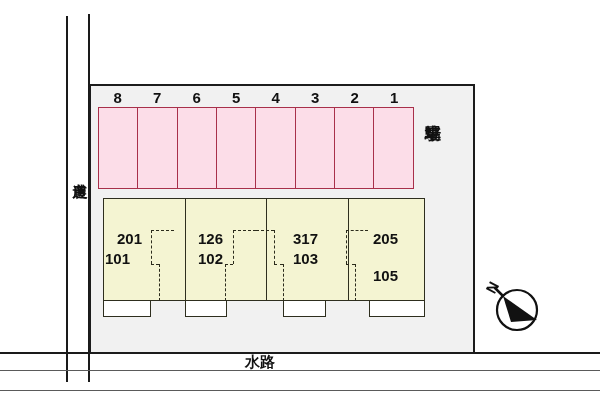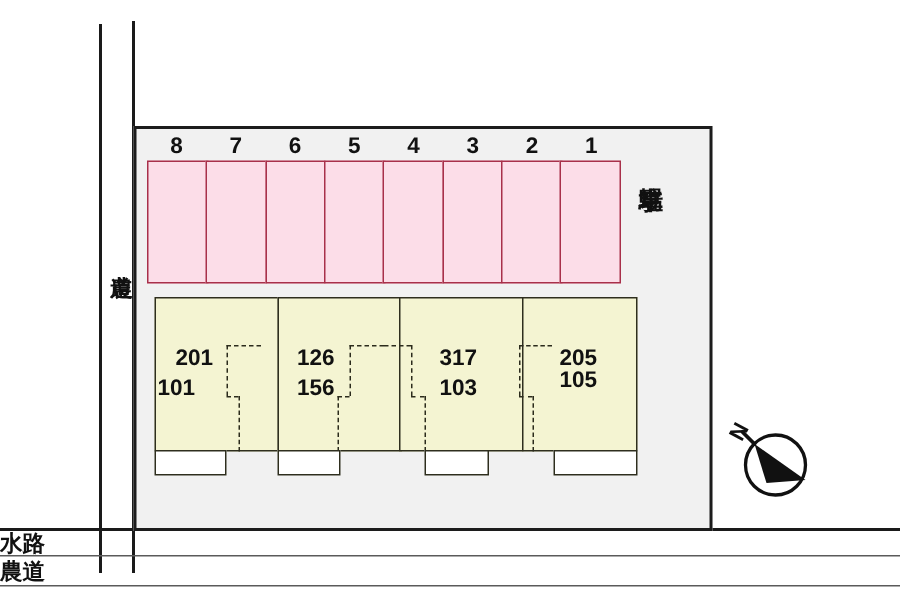--- a/index.html
+++ b/index.html
@@ -155,42 +155,41 @@
     text-align: center;
     background: #ffffff;
   }
 
   
   .road-label {
     position: absolute;
     font-size: 15px;
     font-weight: 700;
     color: #111;
-    text-align: left;
+    text-align: center;
     white-space: nowrap;
   }
 
   
   #compass { position: absolute; left: 484px; top: 278px; width: 58px; height: 58px; }
 </style>
 </head>
 <body>
 
 <div id="plan">
 
   <div class="road-line-v" style="left:66px; top:16px; height:366px;"></div>
   <div class="road-line-v" style="left:88px; top:14px; height:368px;"></div>
 
   <div class="road-line-h" style="left:0px; top:352px; width:600px;"></div>
   <div class="road-line-h road-line-thin" style="left:0px; top:370px; width:600px;"></div>
 
   <div class="road-line-h road-line-thin" style="left:0px; top:390px; width:600px;"></div>
 
   <div class="road-label" style="left:0px; top:353px; width:520px;">水路</div>
-  <div class="road-label" style="left:0px; top:372px; width:520px;">農道</div>
 
   <div id="farm-road-label-left">農道</div>
 
   <div id="site-boundary">
 
     <div id="parking-numbers">
       <div class="stall-num">8</div>
       <div class="stall-num">7</div>
       <div class="stall-num">6</div>
       <div class="stall-num">5</div>
@@ -214,29 +213,29 @@
     <div id="parking-label">駐車場</div>
 
     <div id="building">
 
       <div class="bwing" style="left:0px; width:83px;"></div>
       <div class="unit-label" style="left:14px; top:31px;">201</div>
       <div class="unit-label" style="left:2px; top:51px;">101</div>
 
       <div class="bwing" style="left:81.5px; width:83px;"></div>
       <div class="unit-label" style="left:95px; top:31px;">126</div>
-      <div class="unit-label" style="left:95px; top:51px;">156</div>
+      <div class="unit-label" style="left:95px; top:51px;">102</div>
 
       <div class="bwing" style="left:163px; width:83px;"></div>
       <div class="unit-label" style="left:190px; top:31px;">317</div>
       <div class="unit-label" style="left:190px; top:51px;text-align:center;">103</div>
 
       <div class="bwing" style="left:244.5px; width:77.5px;"></div>
       <div class="unit-label" style="left:270px; top:31px;text-align:right;">205</div>
-      <div class="unit-label" style="left:270px; top:46px;">105</div>
+      <div class="unit-label" style="left:270px; top:68px;">105</div>
 
       <div class="stair-seg-h" style="left:48px; top:32px; width:23px;"></div>
       <div class="stair-seg-v" style="left:48px; top:32px; height:34px;"></div>
       <div class="stair-seg-h" style="left:48px; top:66px; width:8px;"></div>
       <div class="stair-seg-v" style="left:56px; top:66px; height:37px;"></div>
 
       <div class="stair-seg-h" style="left:130px; top:32px; width:23px;"></div>
       <div class="stair-seg-v" style="left:130px; top:32px; height:34px;"></div>
       <div class="stair-seg-h" style="left:122px; top:66px; width:8px;"></div>
       <div class="stair-seg-v" style="left:122px; top:66px; height:37px;"></div>

